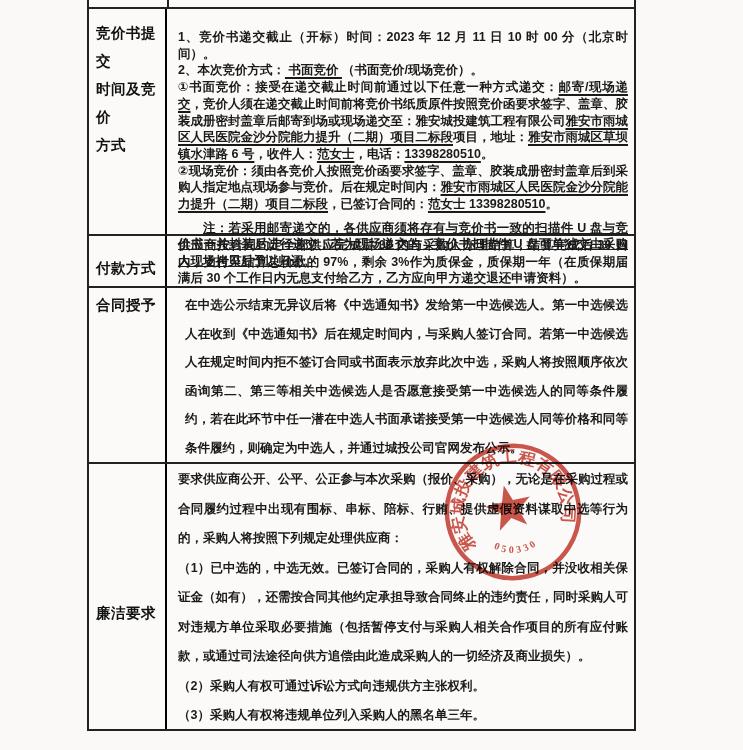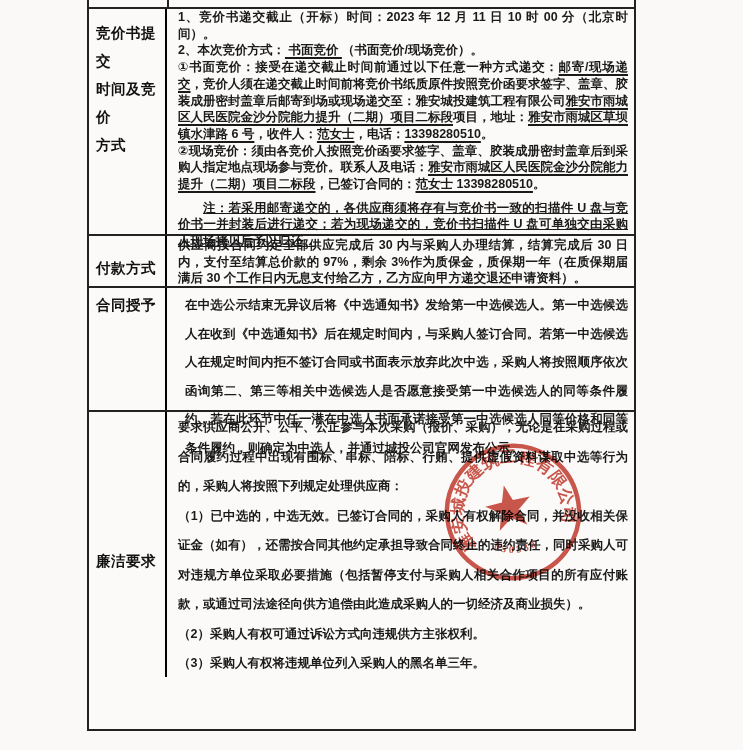--- a/index.html
+++ b/index.html
@@ -19,34 +19,34 @@
     border-left:2px solid #222;border-right:2px solid #222;border-bottom:2px solid #222;
     box-sizing:border-box;
     background:#fbfaf8;
   }
   .partial{height:7px;border-bottom:2px solid #222;position:relative;}
   .partial .pdiv{position:absolute;left:78px;top:0;width:2px;height:7px;background:#222;}
   .row{display:flex;border-bottom:2px solid #222;box-sizing:border-box;}
   .row:last-child{border-bottom:none;}
   .r1{height:227px;}
   .r2{height:52px;}
-  .r3{height:124px;}
+  .r3{height:176px;}
   .r4{height:265px;}
   .lbl{
     width:78px;min-width:78px;border-right:2px solid #000000;box-sizing:border-box;
     font-weight:bold;font-size:14.5px;color:#111;
     padding-left:7px;letter-spacing:0.5px;
   }
   .r1 .lbl{padding-top:10px;line-height:28px;}
   .r2 .lbl{display:flex;align-items:center;padding-top:14px;}
   .r3 .lbl{padding-top:8px;}
   .r4 .lbl{padding-top:140px;}
   .cnt{
     flex:1;box-sizing:border-box;
-    padding:0 6px 0 11px;
+    padding:20px 6px 0 11px;
     font-size:12.5px;font-weight:600;color:#1a1a1a;
     text-align:justify;text-align-last:left;
   }
   .cnt p{margin:0;}
   .r1 .cnt{line-height:16.7px;}
   .r1 .cnt p.note{margin-top:7px;text-indent:2em;text-decoration:underline;}
   .r2 .cnt{line-height:16.7px;padding-top:1px;}
   .r3 .cnt{line-height:28.5px;padding-top:3px;margin-left:7px;}
   .r4 .cnt{line-height:29.5px;padding-top:1px;}
   .u{text-decoration:underline;text-underline-offset:3px;text-decoration-thickness:1.5px;}
@@ -73,21 +73,21 @@
     <div class="row r1">
       <div class="lbl">
         <div>竞价书提交</div>
         <div>时间及竞价</div>
         <div>方式</div>
       </div>
       <div class="cnt">
         <p><span>1、竞价书递交截止（开标）时间：2023 年 12 月 11 日 10 时 00 分（北京时间）。</span></p>
         <p><span>2、本次竞价方式：</span><span class="u"> 书面竞价 </span><span>（书面竞价/现场竞价）。</span></p>
         <p><span>①书面竞价：接受在递交截止时间前通过以下任意一种方式递交：</span><span class="u">邮寄/现场递交</span><span>，竞价人须在递交截止时间前将竞价书纸质原件按照竞价函要求签字、盖章、胶装成册密封盖章后邮寄到场或现场递交至：雅安城投建筑工程有限公司</span><span class="u">雅安市雨城区人民医院金沙分院能力提升（二期）项目二标段</span><span>项目，地址：</span><span class="u">雅安市雨城区草坝镇水津路 6 号</span><span>，收件人：</span><span class="u">范女士</span><span>，电话：</span><span class="u">13398280510</span><span>。</span></p>
-        <p><span>②现场竞价：须由各竞价人按照竞价函要求签字、盖章、胶装成册密封盖章后到采购人指定地点现场参与竞价。联系人及电话：</span><span class="u">雅安市雨城区人民医院金沙分院能力提升（二期）项目二标段</span><span>，已签订合同的：</span><span class="u">范女士 13398280510</span><span>。</span></p>
+        <p><span>②现场竞价：须由各竞价人按照竞价函要求签字、盖章、胶装成册密封盖章后到采购人指定地点现场参与竞价。后在规定时间内：</span><span class="u">雅安市雨城区人民医院金沙分院能力提升（二期）项目二标段</span><span>，已签订合同的：</span><span class="u">范女士 13398280510</span><span>。</span></p>
         <p class="note"><span>注：若采用邮寄递交的，各供应商须将存有与竞价书一致的扫描件 U 盘与竞价书一并封装后进行递交；若为现场递交的，竞价书扫描件 U 盘可单独交由采购人现场拷贝后予以归还。</span></p>
       </div>
     </div>
 
     <div class="row r2">
       <div class="lbl">
         <div>付款方式</div>
       </div>
       <div class="cnt">
         <p><span>供应商按合同约定全部供应完成后 30 内与采购人办理结算，结算完成后 30 日内，支付至结算总价款的 97%，剩余 3%作为质保金，质保期一年（在质保期届满后 30 个工作日内无息支付给乙方，乙方应向甲方递交退还申请资料）。</span></p>

